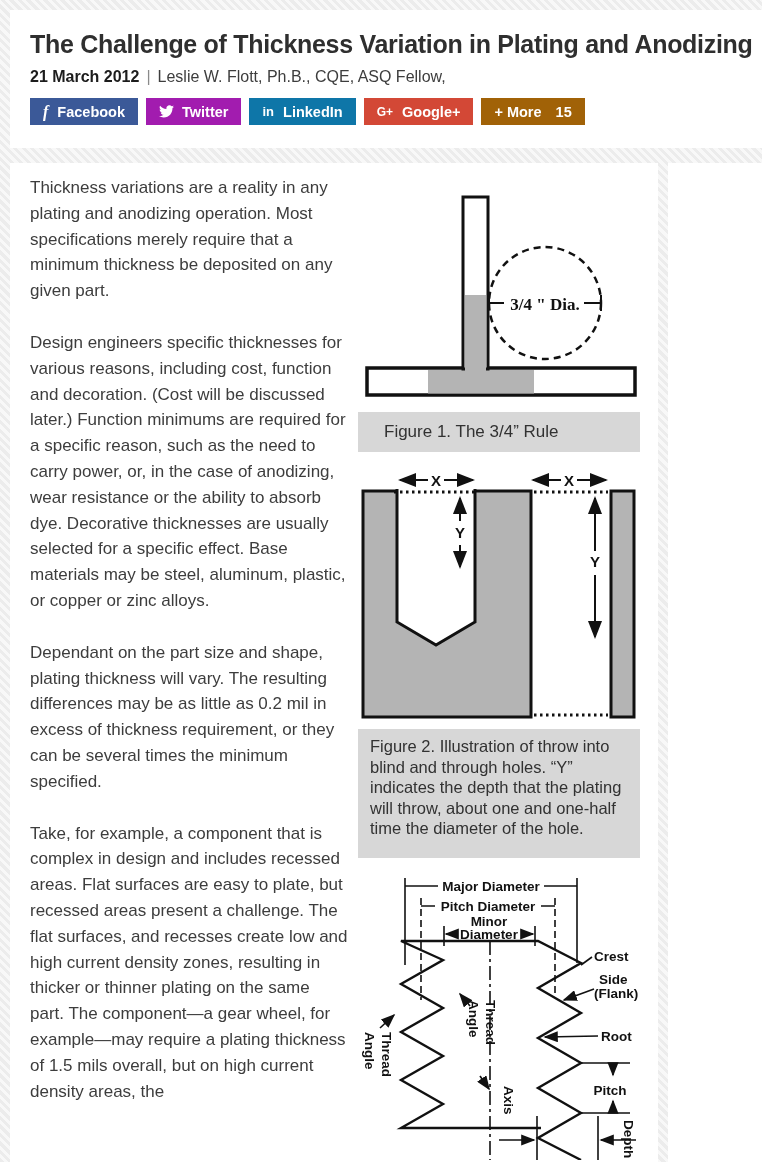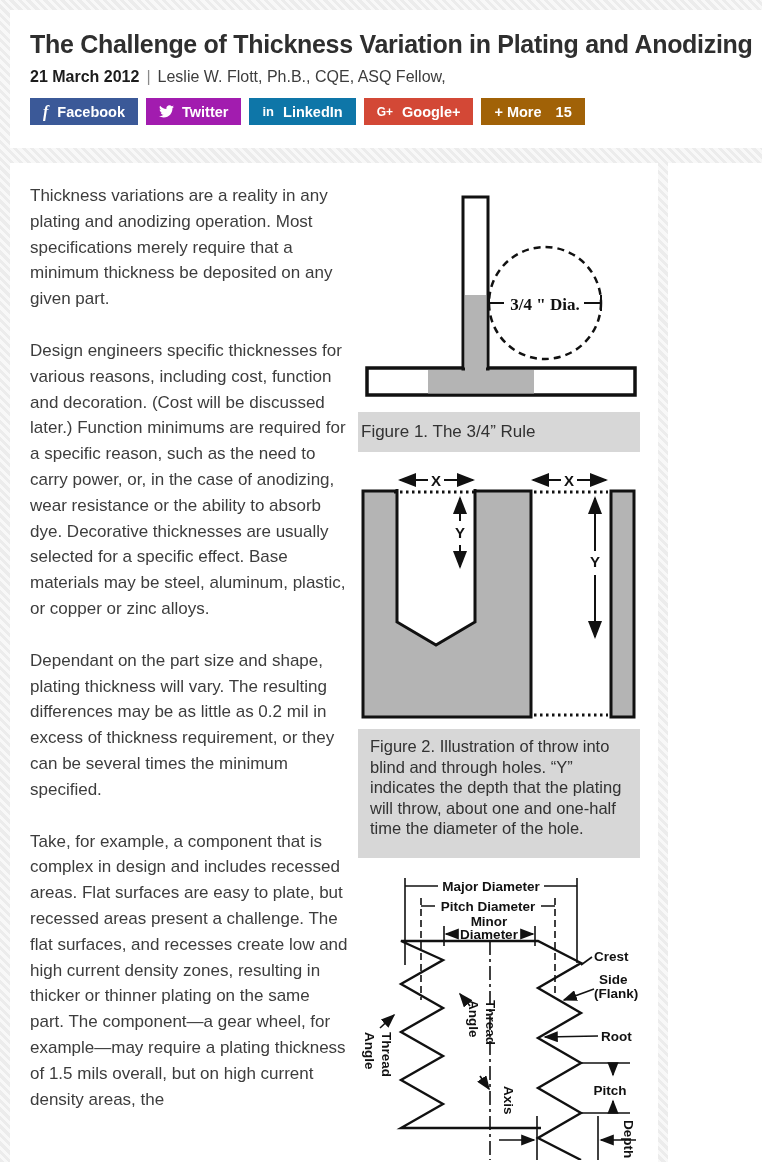--- a/index.html
+++ b/index.html
@@ -32,36 +32,36 @@
   .btn-fb .ic{font-family:"Liberation Serif",serif;font-size:16px;font-style:italic;}
   .btn-tw{background:#a21caf;}
   .btn-tw svg{margin-right:8px;}
   .btn-li{background:#0e76a8;}
   .btn-li .ic{font-size:13px;font-weight:700;}
   .btn-gp{background:#d34836;}
   .btn-gp .ic{font-size:12px;}
   .btn-more{background:#a16207;text-align:center;}
   .btn-more .count{margin-left:14px;}
 
-  .text-col{position:absolute;left:20px;top:20px;width:318px;}
+  .text-col{position:absolute;left:20px;top:12px;width:318px;}
   .text-col p{
     margin:0 0 26px 0;font-size:17px;line-height:25.8px;color:#3d3d3d;
   }
 
   .fig-col{position:absolute;left:348px;top:0;width:282px;}
   .fig{position:absolute;left:0;background:#ffffff;}
   .fig1{top:27px;}
   .fig2{top:300px;}
   .fig3{top:705px;}
   .caption{
     position:absolute;left:0;width:282px;background:#d7d7d7;color:#323232;
     box-sizing:border-box;
   }
   .caption1{top:249px;height:40px;display:flex;align-items:center;
-    padding-left:3px;font-size:17px;}
+    padding-left:26px;font-size:17px;}
   .caption2{top:566px;height:129px;padding:7px 12px;font-size:16.5px;line-height:20.6px;}
 </style>
 </head>
 <body>
 
 <div class="card header-card">
   <h1 class="page-title">The Challenge of Thickness Variation in Plating and Anodizing</h1>
   <div class="byline">
     <span class="date">21 March 2012</span><span class="sep">|</span><span class="author">Leslie W. Flott, Ph.B., CQE, ASQ Fellow,</span>
   </div>

